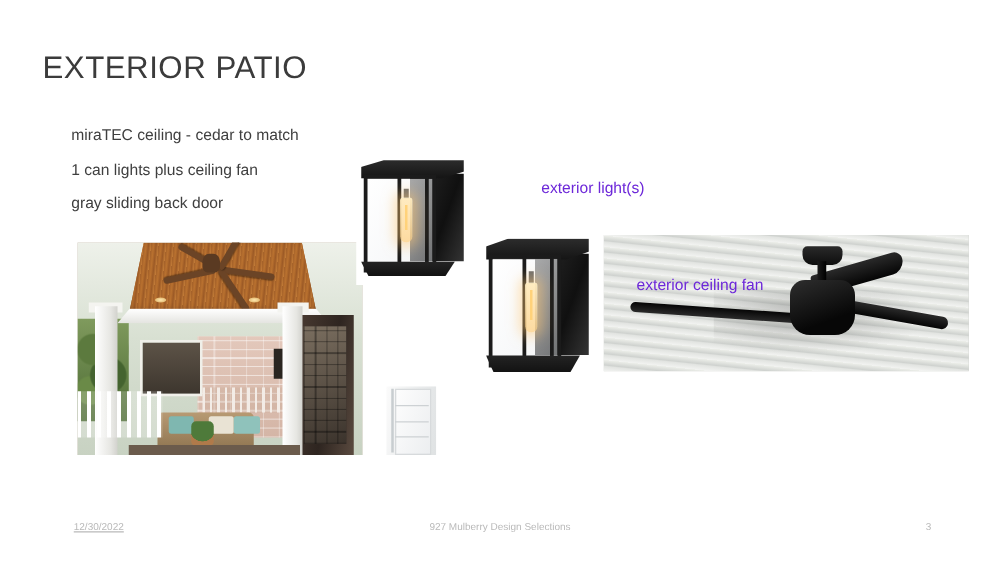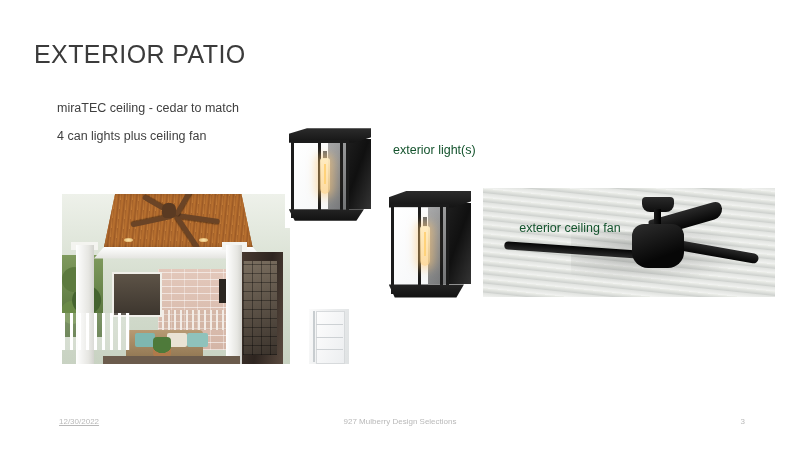--- a/index.html
+++ b/index.html
@@ -267,31 +267,31 @@
   .fan-blade2{
     position:absolute;background:linear-gradient(180deg,#2a2a2a,#050505);
     transform-origin:0 50%;
     border-radius:2px 10px 10px 2px;
   }
   .fbb1{left:59%;top:44%;width:36%;height:9%;transform:rotate(10deg);}
   .fbb2{left:57%;top:30%;width:26%;height:16%;transform:rotate(-16deg) skewX(-12deg);}
   .fbb3{left:53%;top:58%;width:46%;height:7%;transform:rotate(184deg);}
   .fan-label{
     position:absolute;left:9%;top:30%;
-    font-size:12.5px;color:#14532d;
+    font-size:12.5px;color:#6d28d9;
     white-space:nowrap;
-    margin-left:10px;
   }
 
   
   .callout{
     position:absolute;
     font-size:12.5px;
-    color:#14532d;
+    color:#6d28d9;
     white-space:nowrap;
+    margin-left:40px;
   }
   #label-exterior-lights{left:393px;top:143px;}
 
   
   .footer{
     position:absolute;left:0;right:0;bottom:18px;height:14px;
     font-size:8px;color:#b9b9b9;
   }
   .f-left{position:absolute;left:59px;top:0;text-decoration:underline;}
   .f-center{position:absolute;left:50%;top:0;transform:translateX(-50%);}
@@ -301,21 +301,22 @@
 <body>
 
 <div class="slide">
 
   <div class="slide-title">EXTERIOR PATIO</div>
 
   <div class="body-text">
     <div class="body-line tight">
       <span>miraTEC ceiling - cedar to match</span>
     </div>
-    <div class="body-line">4 can lights plus ceiling fan</div>
+    <div class="body-line">1 can lights plus ceiling fan</div>
+    <div class="body-line">gray sliding back door</div>
   </div>
 
   <div class="pic" id="patio-photo">
     <div class="patio-sky"></div>
     <div class="trees"></div>
     <div class="ceiling"></div>
     <div class="recessed r1"></div>
     <div class="recessed r2"></div>
     <div class="fan-blade fb1"></div>
     <div class="fan-blade fb2"></div>

